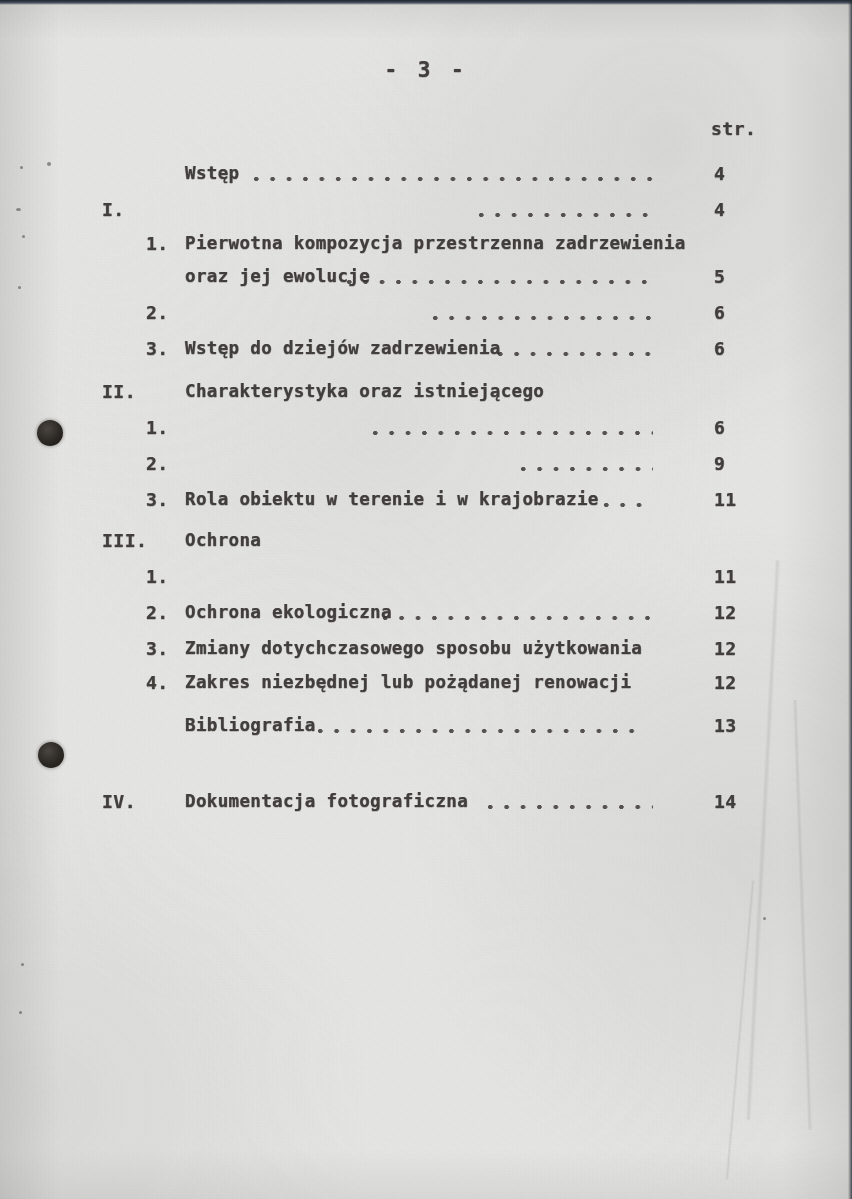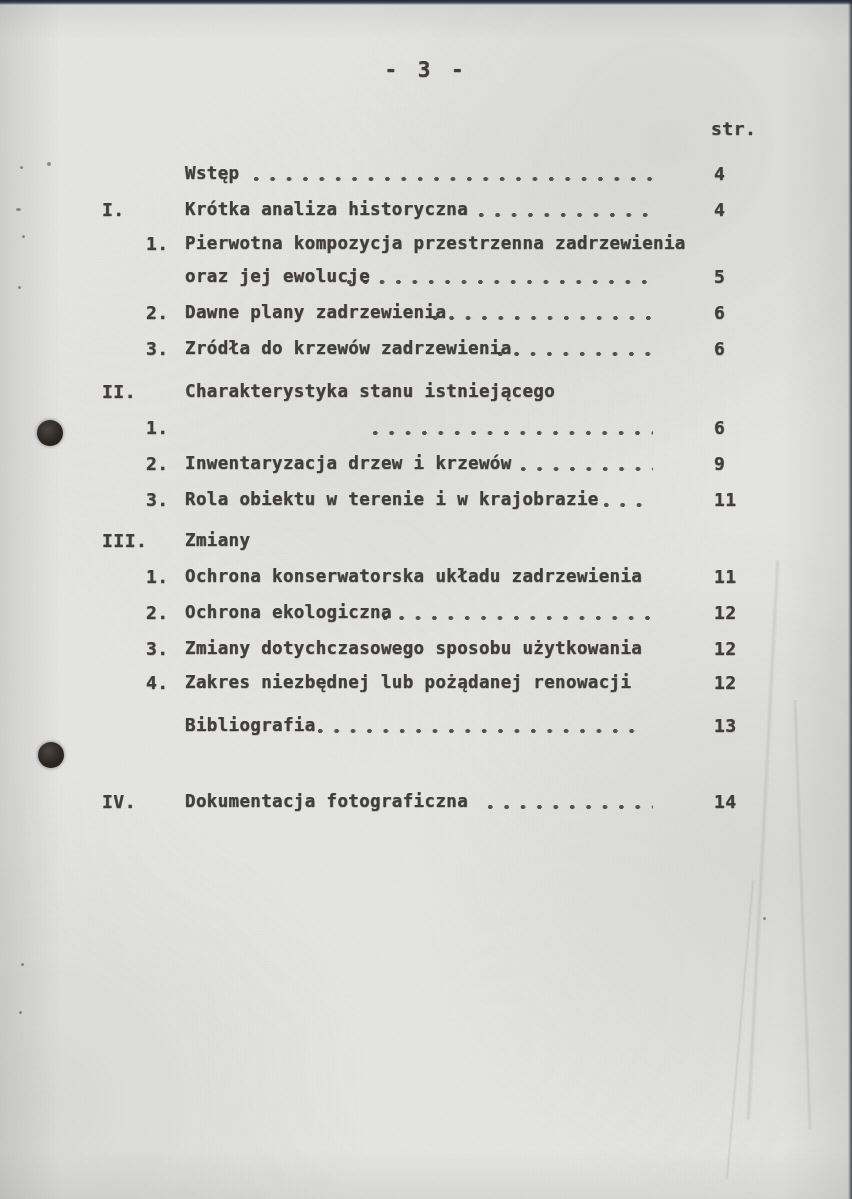--- a/index.html
+++ b/index.html
@@ -204,73 +204,69 @@
   <div class="typed" id="col-header-pages">str.</div>
 
   <div id="toc-rows">
       <div class="row" style="top: 163px;">
         <span class="typed title">Wstęp</span>
         <span class="leader" style="left: 253px; width: 400px;"></span>
         <span class="typed pageno">4</span>
       </div>
       <div class="row" style="top: 199px;">
         <span class="typed roman">I.</span>
-        <span class="typed title">Krótka analiza historyczna</span>
         <span class="leader" style="left: 478px; width: 175px;"></span>
         <span class="typed pageno">4</span>
       </div>
       <div class="row" style="top: 233px;">
         <span class="typed arabic">1.</span>
         <span class="typed title">Pierwotna kompozycja przestrzenna zadrzewienia</span>
       </div>
       <div class="row" style="top: 266px;">
         <span class="typed title">oraz jej ewolucje</span>
         <span class="leader" style="left: 346px; width: 307px;"></span>
         <span class="typed pageno">5</span>
       </div>
       <div class="row" style="top: 302px;">
         <span class="typed arabic">2.</span>
-        <span class="typed title">Dawne plany zadrzewienia</span>
         <span class="leader" style="left: 432px; width: 221px;"></span>
         <span class="typed pageno">6</span>
       </div>
       <div class="row" style="top: 338px;">
         <span class="typed arabic">3.</span>
-        <span class="typed title">Zródła do krzewów zadrzewienia</span>
+        <span class="typed title">Wstęp do dziejów zadrzewienia</span>
         <span class="leader" style="left: 497px; width: 156px;"></span>
         <span class="typed pageno">6</span>
       </div>
       <div class="row" style="top: 381px;">
         <span class="typed roman">II.</span>
-        <span class="typed title">Charakterystyka stanu istniejącego</span>
+        <span class="typed title">Charakterystyka oraz istniejącego</span>
       </div>
       <div class="row" style="top: 417px;">
         <span class="typed arabic">1.</span>
         <span class="leader" style="left: 372px; width: 281px;"></span>
         <span class="typed pageno">6</span>
       </div>
       <div class="row" style="top: 453px;">
         <span class="typed arabic">2.</span>
-        <span class="typed title">Inwentaryzacja drzew i krzewów</span>
         <span class="leader" style="left: 520px; width: 133px;"></span>
         <span class="typed pageno">9</span>
       </div>
       <div class="row" style="top: 489px;">
         <span class="typed arabic">3.</span>
         <span class="typed title">Rola obiektu w terenie i w krajobrazie</span>
         <span class="leader" style="left: 603px; width: 50px;"></span>
         <span class="typed pageno">11</span>
       </div>
       <div class="row" style="top: 530px;">
         <span class="typed roman">III.</span>
-        <span class="typed title">Zmiany</span>
+        <span class="typed title">Ochrona</span>
       </div>
       <div class="row" style="top: 566px;">
         <span class="typed arabic">1.</span>
-        <span class="typed title">Ochrona konserwatorska układu zadrzewienia</span>
         <span class="typed pageno">11</span>
       </div>
       <div class="row" style="top: 602px;">
         <span class="typed arabic">2.</span>
         <span class="typed title">Ochrona ekologiczna</span>
         <span class="leader" style="left: 382px; width: 271px;"></span>
         <span class="typed pageno">12</span>
       </div>
       <div class="row" style="top: 638px;">
         <span class="typed arabic">3.</span>

